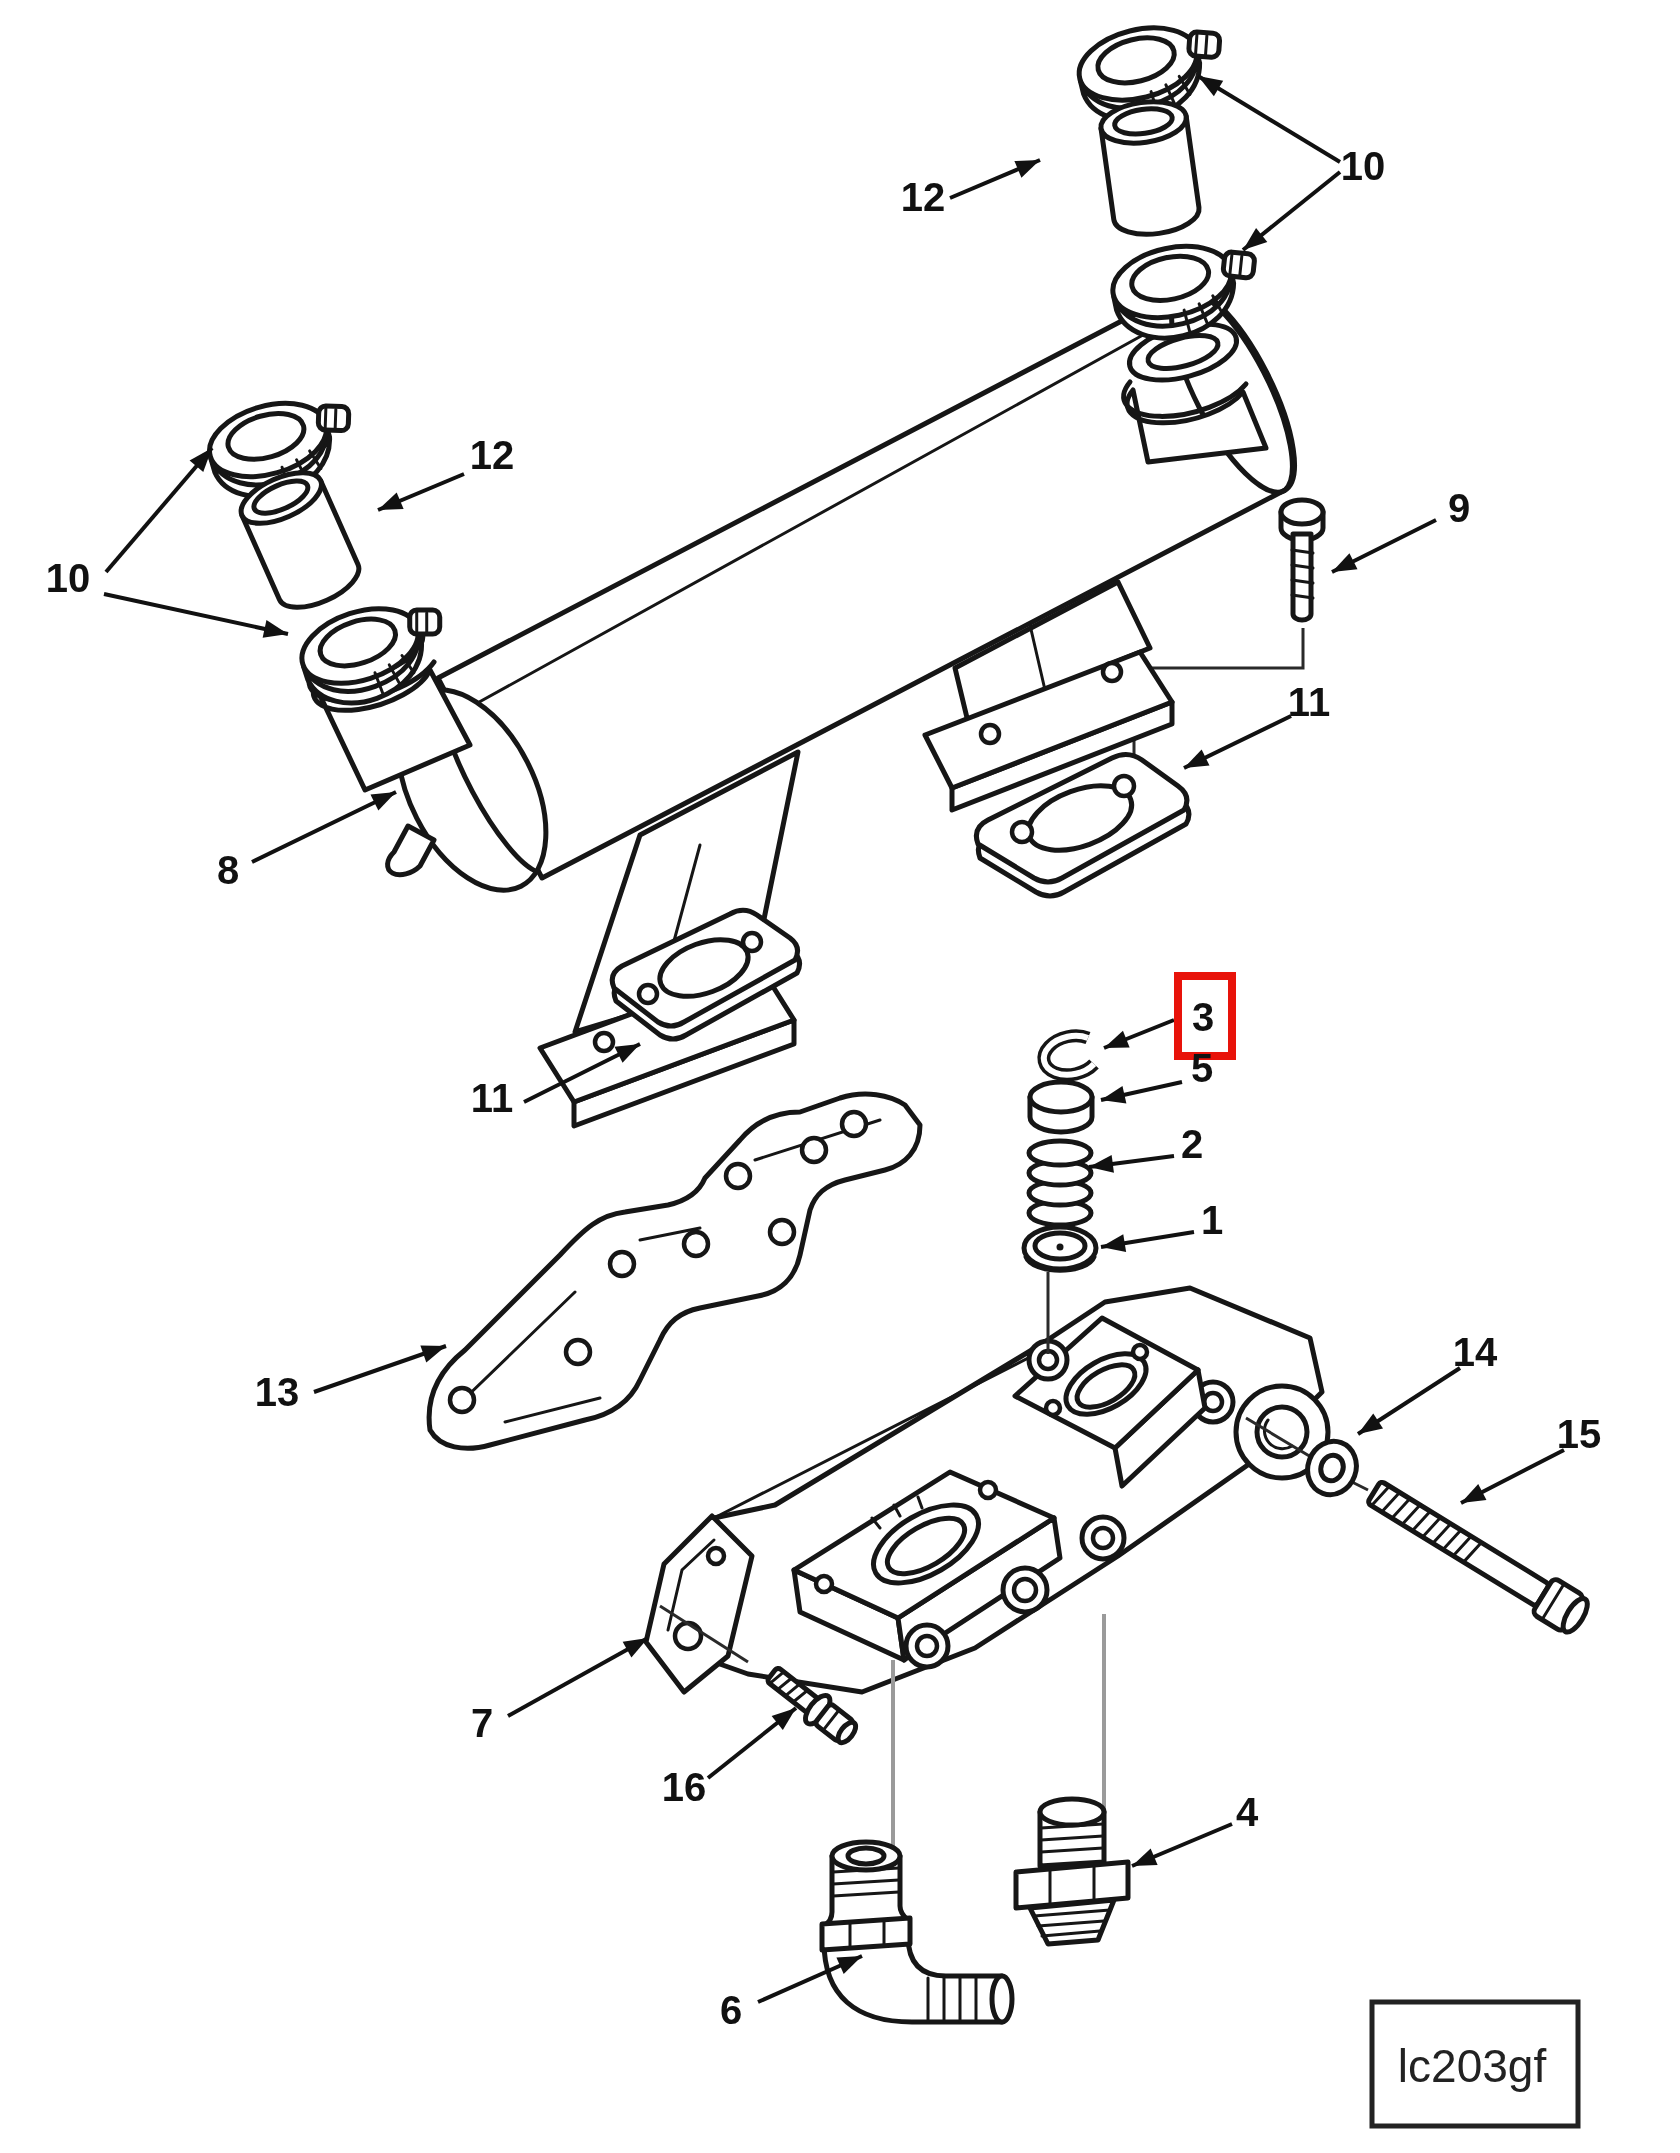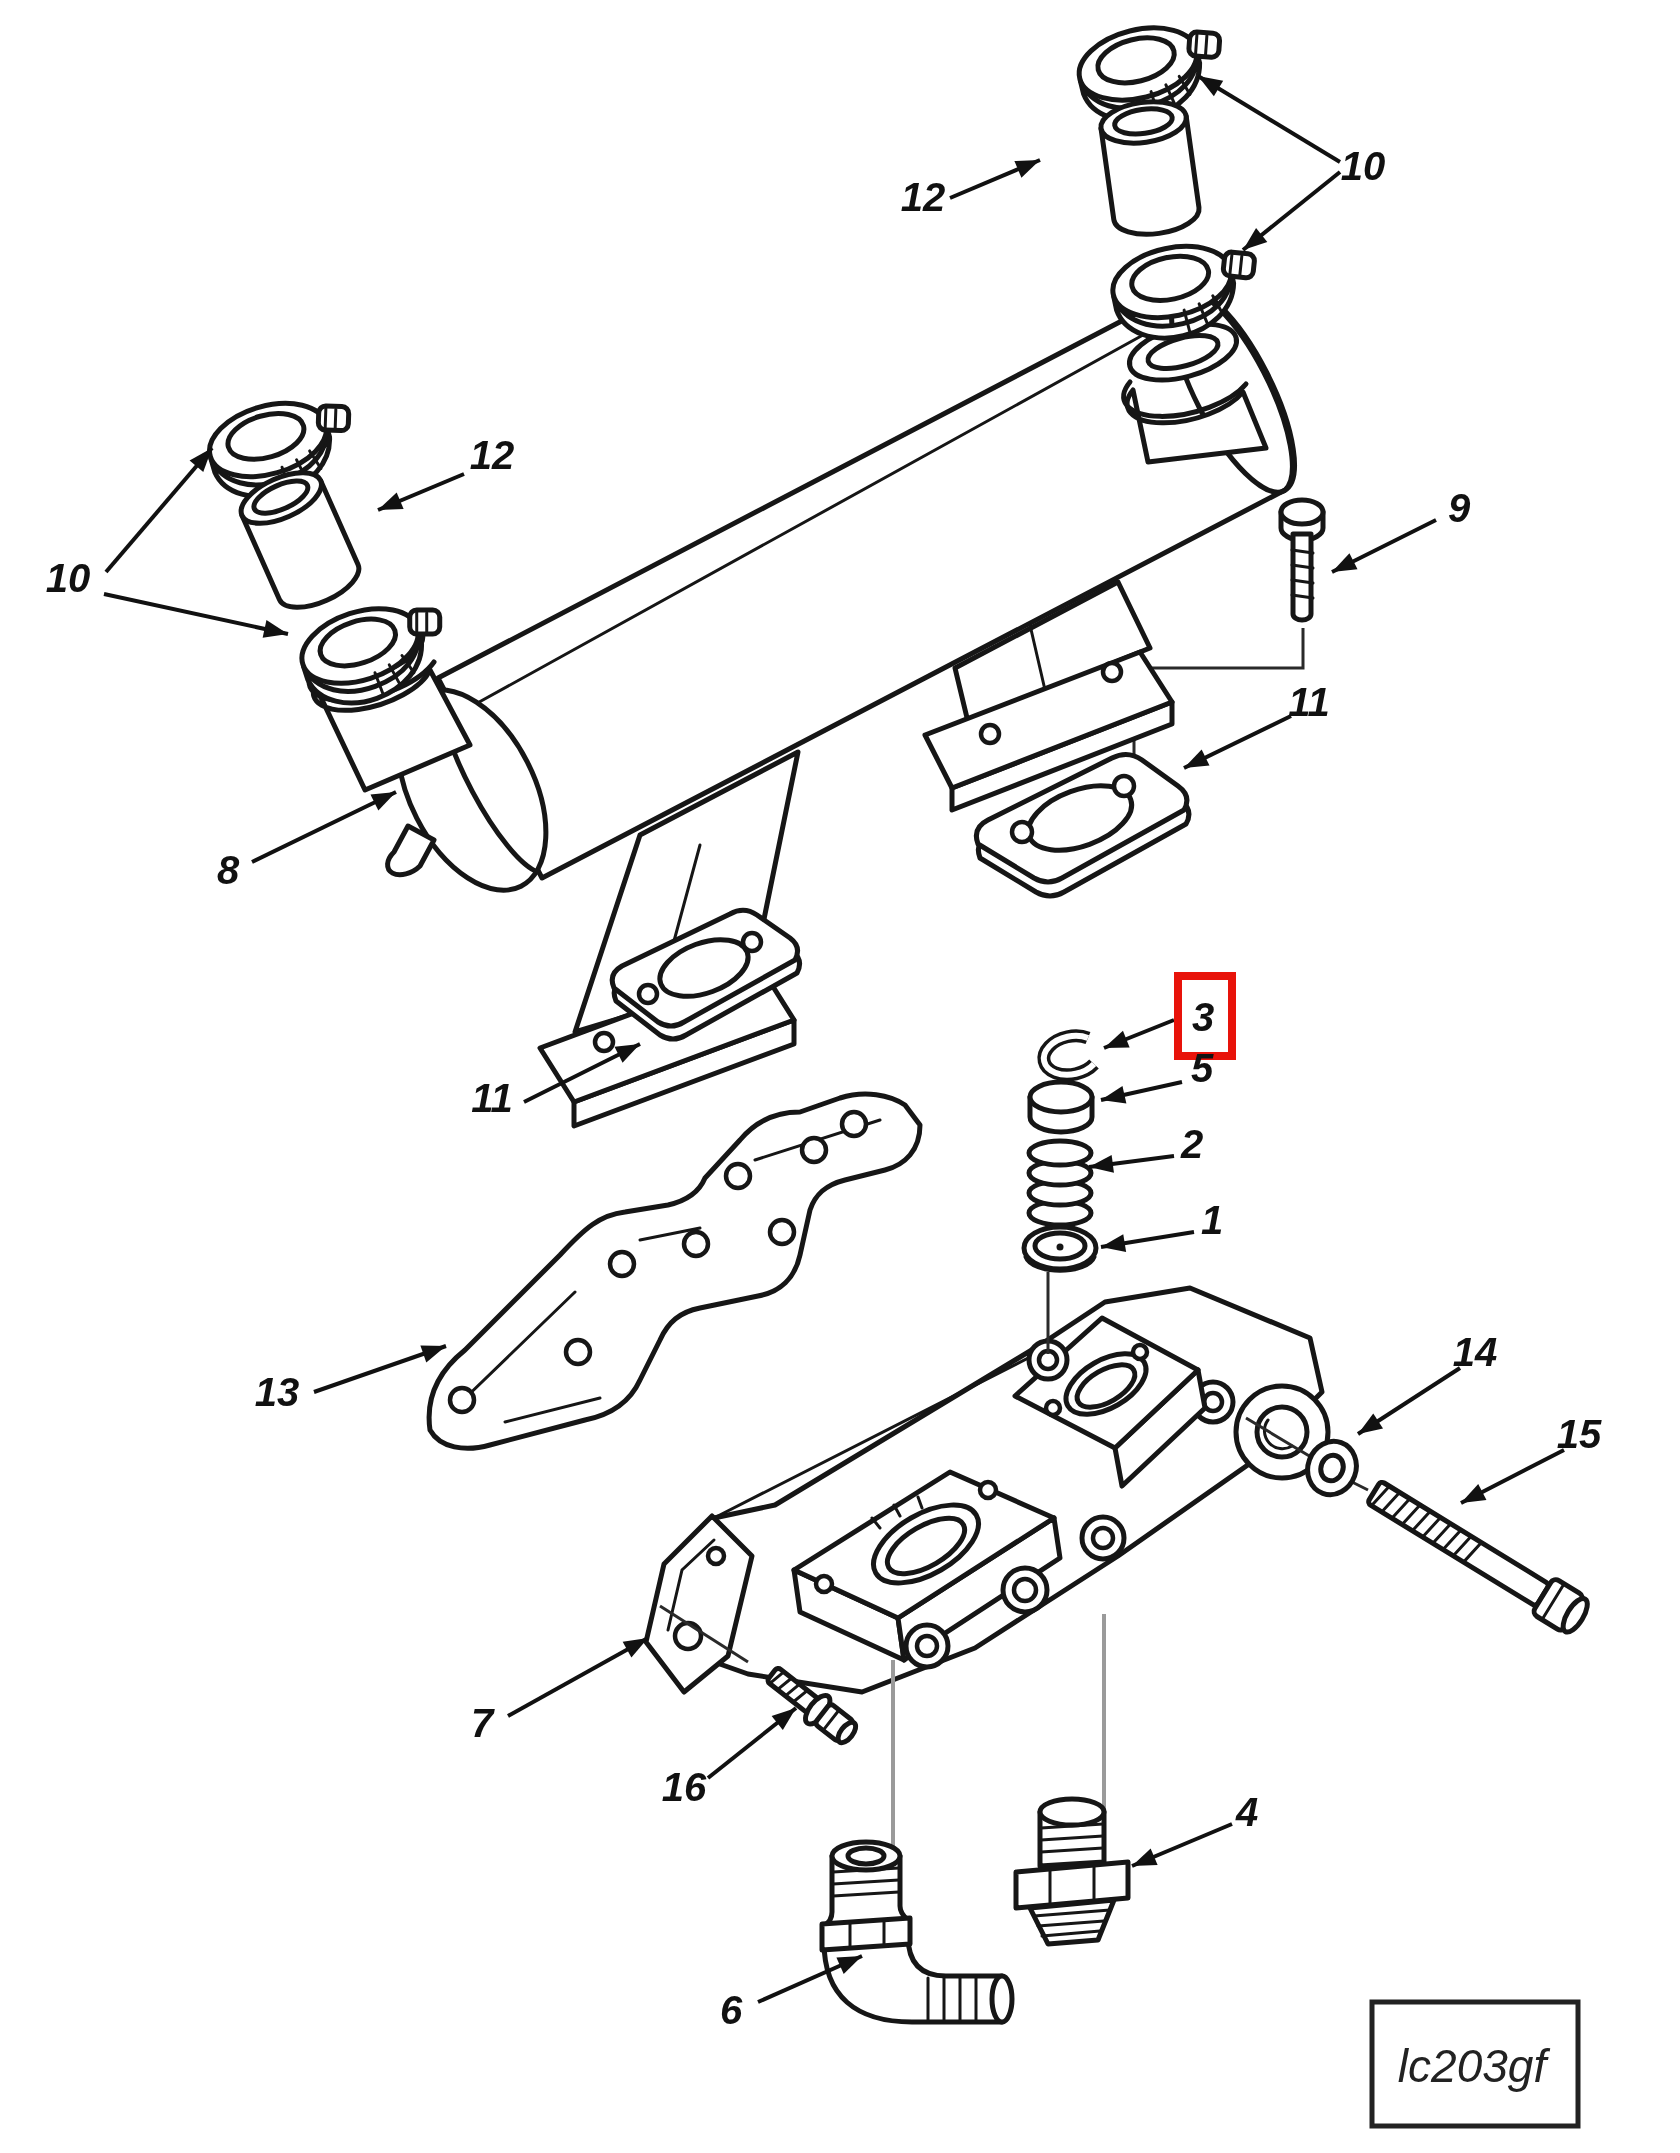--- a/index.html
+++ b/index.html
@@ -1,16 +1,16 @@
 <!DOCTYPE html>
 <html><head>
 <meta charset="utf-8">
 <style>
   html,body{margin:0;padding:0;background:#ffffff;}
-  .stage{position:relative;width:1680px;height:2153px;background:#fff;overflow:hidden;font-style:italic;}
+  .stage{position:relative;width:1680px;height:2153px;background:#fff;overflow:hidden;}
   svg{position:absolute;left:0;top:0;}
   .fw{fill:#ffffff;stroke:#161616;stroke-width:5;stroke-linejoin:round;stroke-linecap:round;}
   .ln{fill:none;stroke:#161616;stroke-width:5;stroke-linejoin:round;stroke-linecap:round;}
   .tn{fill:none;stroke:#161616;stroke-width:3;stroke-linecap:round;}
   .lead{fill:none;stroke:#2a2a2a;stroke-width:3;}
   .glead{fill:none;stroke:#9a9a9a;stroke-width:4;}
   .arrow{fill:none;stroke:#111;stroke-width:4;marker-end:url(#ah);}
   .lbl{font-family:"Liberation Sans",sans-serif;font-weight:700;font-size:40px;fill:#111;}
   .code{font-family:"Liberation Sans",sans-serif;font-weight:400;font-size:46px;fill:#222;}
   .hole{fill:#ffffff;stroke:#161616;stroke-width:4.5;}

